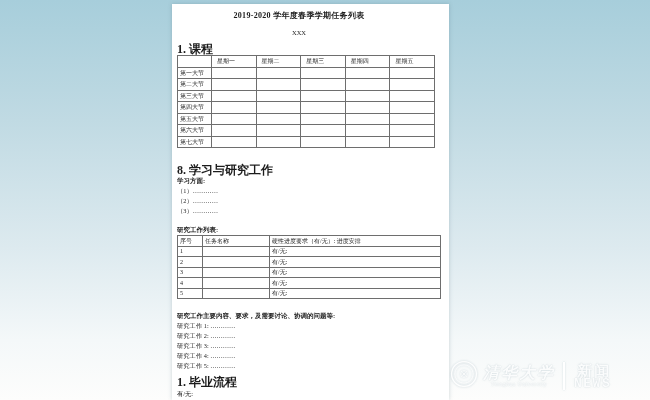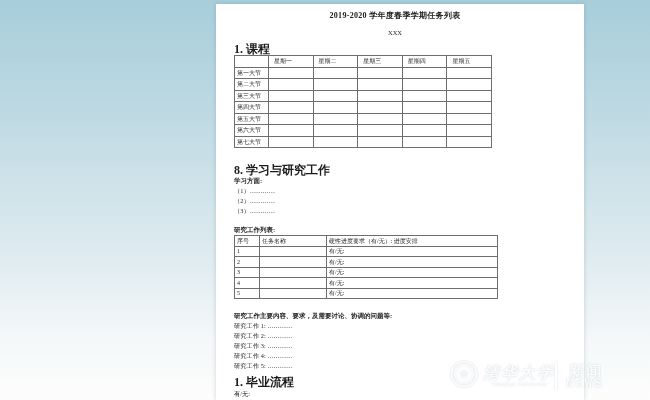--- a/index.html
+++ b/index.html
@@ -5,27 +5,26 @@
   html,body{margin:0;padding:0;}
   body{
     width:650px;height:400px;overflow:hidden;
     font-family:"Liberation Serif","DejaVu Serif",serif;
   }
   .stage{
     position:relative;width:650px;height:400px;overflow:hidden;
     background:linear-gradient(180deg,#a7cedb 0%,#c0dae3 30%,#ddeaef 62%,#f4f8f9 85%,#fdfdfc 100%);
   }
   .doc-page{
-    position:absolute;left:172px;top:4px;width:368px;height:396px;
+    position:absolute;left:172px;top:4px;width:277px;height:396px;
     background:#ffffff;
     box-shadow:0 0 4px rgba(60,90,105,0.25);
     box-sizing:border-box;
-    padding:7px 28px 0 18px;
+    padding:7px 28px 0 5px;
     color:#1c1c1c;
-    margin-left:44px;
   }
   .doc-title{
     font-size:8px;font-weight:bold;text-align:center;
     letter-spacing:0.3px;line-height:10px;margin:0 0 8px 0;
   }
   .doc-subtitle{
     font-size:6.5px;text-align:center;line-height:8px;margin:0 0 8px 0;
   }
   .sec-heading{
     font-size:12px;font-weight:bold;line-height:9px;margin:0 0 1px 0;
@@ -57,21 +56,21 @@
   
   .watermark{
     position:absolute;left:450px;top:354px;width:200px;height:44px;
     display:flex;align-items:center;
     color:rgba(255,255,255,0.92);
     text-shadow:0 0 1.5px rgba(150,172,182,0.6);
     user-select:none;
   }
   .wm-seal{flex:0 0 auto;margin-right:5px;opacity:0.92;
     filter:drop-shadow(0 0 1px rgba(150,172,182,0.55));}
-  .wm-logo{display:flex;flex-direction:column;align-items:center;}
+  .wm-logo{display:flex;flex-direction:column;align-items:center;margin-right:8px;}
   .wm-logo-cn{font-size:16px;font-weight:bold;letter-spacing:2px;line-height:17px;
     font-style:italic;white-space:nowrap;}
   .wm-logo-en{font-size:5.5px;letter-spacing:0.6px;line-height:7px;white-space:nowrap;}
   .wm-divider{width:2px;height:28px;background:rgba(255,255,255,0.92);
     box-shadow:0 0 1.5px rgba(150,172,182,0.6);margin-right:9px;}
   .wm-news{display:flex;flex-direction:column;align-items:flex-end;}
   .wm-news-cn{font-size:15px;font-weight:bold;letter-spacing:2px;line-height:16px;
     font-family:"Liberation Sans","DejaVu Sans",sans-serif;}
   .wm-news-en{font-size:13px;font-weight:bold;letter-spacing:1.5px;line-height:10px;
     font-family:Liberation Mono, monospace;}

